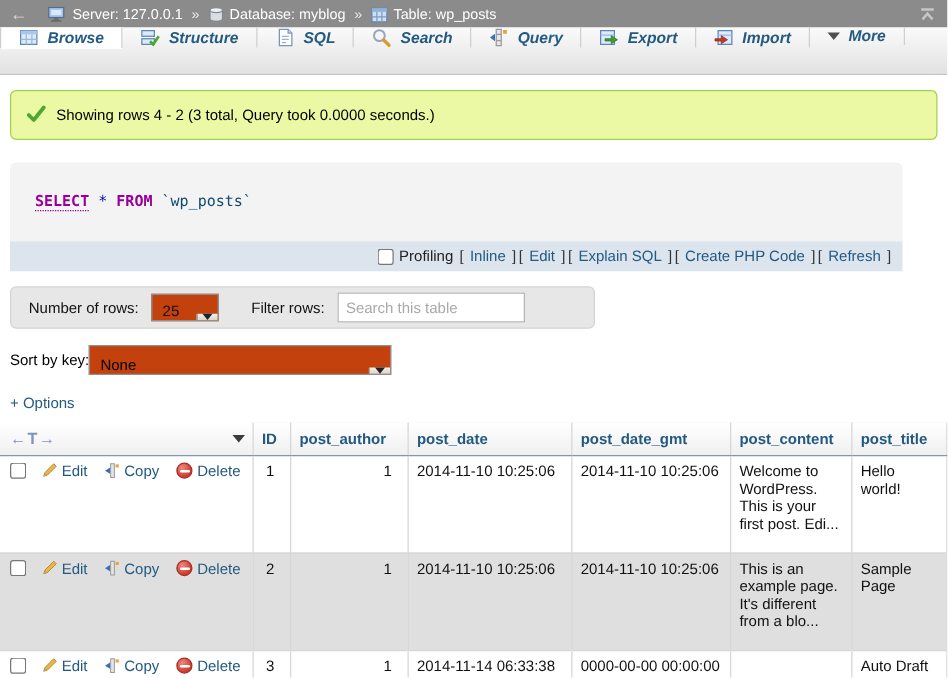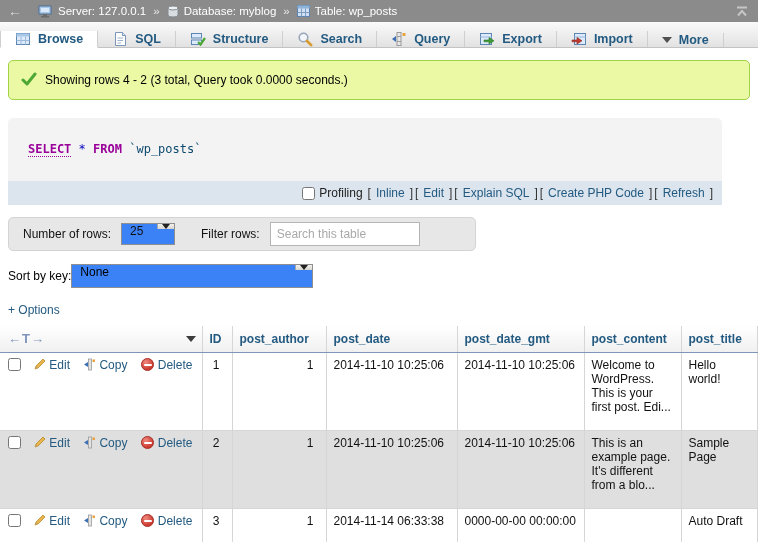--- a/index.html
+++ b/index.html
@@ -3,28 +3,28 @@
 <meta charset="utf-8">
 <style>
   * { margin:0; padding:0; box-sizing:border-box; }
   html,body { width:758px; height:542px; overflow:hidden; background:#fff;
     font-family:"Liberation Sans", sans-serif; font-size:12px; color:#000; }
 
   
   .topbar { height:22px; background:#8b8b8b; display:flex; align-items:center;
     color:#fff; font-size:11.5px; padding:0 8px; }
   .topbar .back { color:#d9d9d9; font-size:14px; width:22px; cursor:pointer; }
-  .topbar .crumbs { display:flex; align-items:center; gap:5px; flex:1; margin-left:8px;}
+  .topbar .crumbs { display:flex; align-items:flex-end; gap:5px; flex:1; margin-left:8px;}
   .topbar .sep { color:#e8e8e8; margin:0 2px; }
   .topbar svg { display:block; }
   .collapse-btn { margin-left:auto; cursor:pointer; }
 
   
-  .tabbar { height:26px; background:linear-gradient(#fafafa,#e2e2e2);
-    border-bottom:1px solid #c3c3c3; display:flex; align-items:flex-end; }
+  .tabbar { height:38px; background:linear-gradient(#fafafa,#e2e2e2);
+    border-bottom:1px solid #c3c3c3; display:flex; align-items:flex-start;font-style:italic; }
   .tab { display:flex; align-items:center; gap:7px; padding:0 14px;
     border-right:1px solid #cfcfcf; font-weight:bold; color:#235a81;
     font-size:12.5px; cursor:pointer; }
   .tab:first-child { border-left:1px solid #cfcfcf; }
   .tab.active { background:#fff; border-bottom:1px solid #fff; margin-bottom:-1px; }
   .tab .ticon { width:16px; height:16px; display:inline-block; }
   .tri-down { width:0; height:0; border-left:5px solid transparent;
     border-right:5px solid transparent; border-top:6px solid #4f4f4f; display:inline-block;}
 
   
@@ -44,22 +44,22 @@
     justify-content:flex-end; padding-right:8px; font-size:12px; color:#222; }
   .toolstrip label { display:flex; align-items:center; gap:4px; margin-right:4px;}
   .toolstrip input { width:13px; height:13px; }
   .tlink { color:#235a81; text-decoration:none; cursor:pointer; margin:0 4px; }
   .br { color:#333; margin:0 1px; }
 
   
   .rowsbar { margin:12px 0 0 8px; width:468px; height:34px; background:#e7e7e7;
     border:1px solid #d4d4d4; border-radius:5px; display:flex; align-items:center;
     padding:0 14px; gap:10px; color:#111; }
-  .select { display:inline-flex; height:22px; border:1px solid #8f8f8f; background:#3b82f6;
-    align-items:flex-start; cursor:pointer; }
+  .select { display:inline-flex; height:22px; border:1px solid #8f8f8f; background:#c2410c;
+    align-items:flex-end; cursor:pointer; }
   .select .val { display:flex; align-items:center; padding:0 8px; flex:1; }
   .select .btn { width:17px; background:linear-gradient(#f2f1ee,#d8d5ce);
     border-left:1px solid #a8a8a8; display:flex; align-items:center; justify-content:center; }
   .select .btn .tri { width:0; height:0; border-left:4px solid transparent;
     border-right:4px solid transparent; border-top:5px solid #222; }
   .filter-input { width:150px; height:24px; border:1px solid #b5b5b5; padding:0 6px;
     font-family:"Liberation Sans", sans-serif; font-size:12px; color:#333; }
   .filter-input::placeholder { color:#a9a9a9; }
   .sortrow { margin:12px 0 0 8px; display:flex; align-items:center; height:26px;}
   .options { margin:14px 0 0 8px; }
@@ -151,38 +151,38 @@
           <line x1="6" y1="5.5" x2="6" y2="13.5" stroke="#9db9d8"></line>
           <line x1="10.5" y1="5.5" x2="10.5" y2="13.5" stroke="#9db9d8"></line>
           <line x1="1.5" y1="9.5" x2="14.5" y2="9.5" stroke="#9db9d8"></line>
         </svg>
     </span>
     <span>Browse</span>
   </div>
   <div class="tab">
     <span class="ticon">
       <svg width="16" height="16" viewBox="0 0 16 16">
+          <rect x="1.5" y="2.5" width="10" height="4.5" fill="#dceafc" stroke="#5c87b5"></rect>
+          <rect x="1.5" y="9" width="10" height="4.5" fill="#dceafc" stroke="#5c87b5"></rect>
+          <polyline points="8,11 10.5,13.5 15,7" fill="none" stroke="#4ca832" stroke-width="2.2"></polyline>
+        </svg>
+    </span>
+    <span>Structure</span>
+  </div>
+  <div class="tab">
+    <span class="ticon">
+      <svg width="16" height="16" viewBox="0 0 16 16">
           <path d="M3.5 1.5 h7 l3 3 v10 h-10 z" fill="#fff" stroke="#7a95b8"></path>
           <path d="M10.5 1.5 v3 h3" fill="#dbe6f2" stroke="#7a95b8"></path>
           <line x1="5.5" y1="7" x2="11" y2="7" stroke="#9db3cb"></line>
           <line x1="5.5" y1="9.5" x2="11" y2="9.5" stroke="#9db3cb"></line>
           <line x1="5.5" y1="12" x2="9" y2="12" stroke="#9db3cb"></line>
         </svg>
     </span>
     <span>SQL</span>
-  </div>
-  <div class="tab">
-    <span class="ticon">
-      <svg width="16" height="16" viewBox="0 0 16 16">
-          <rect x="1.5" y="2.5" width="10" height="4.5" fill="#dceafc" stroke="#5c87b5"></rect>
-          <rect x="1.5" y="9" width="10" height="4.5" fill="#dceafc" stroke="#5c87b5"></rect>
-          <polyline points="8,11 10.5,13.5 15,7" fill="none" stroke="#4ca832" stroke-width="2.2"></polyline>
-        </svg>
-    </span>
-    <span>Structure</span>
   </div>
   <div class="tab">
     <span class="ticon">
       <svg width="16" height="16" viewBox="0 0 16 16">
           <circle cx="6.5" cy="6.5" r="4.3" fill="#f2f6fa" stroke="#97a6b6" stroke-width="1.6"></circle>
           <line x1="10" y1="10" x2="14.2" y2="14.2" stroke="#d99b2e" stroke-width="2.6" stroke-linecap="round"></line>
         </svg>
     </span>
     <span>Search</span>
   </div>

